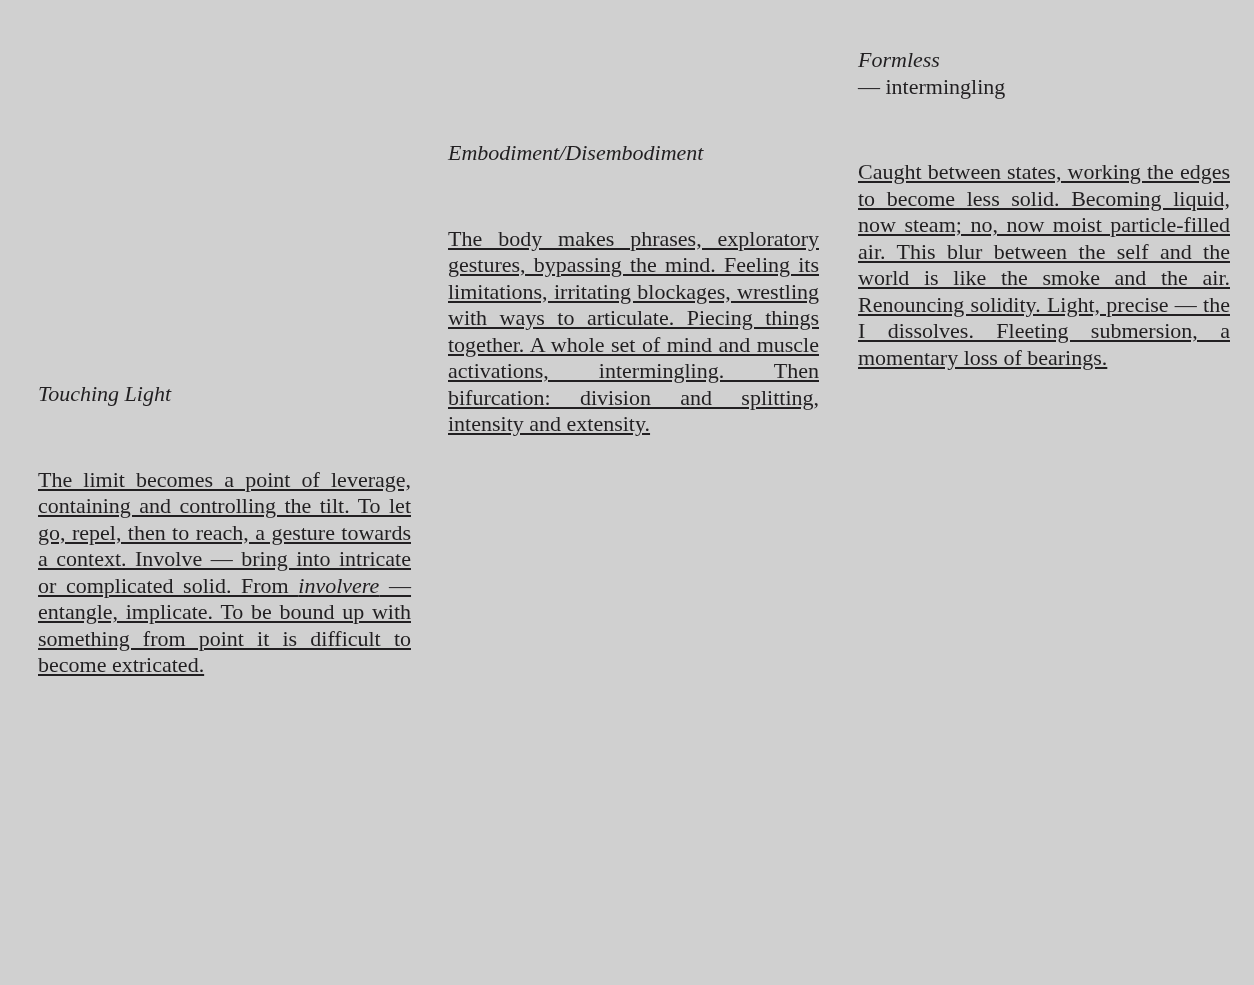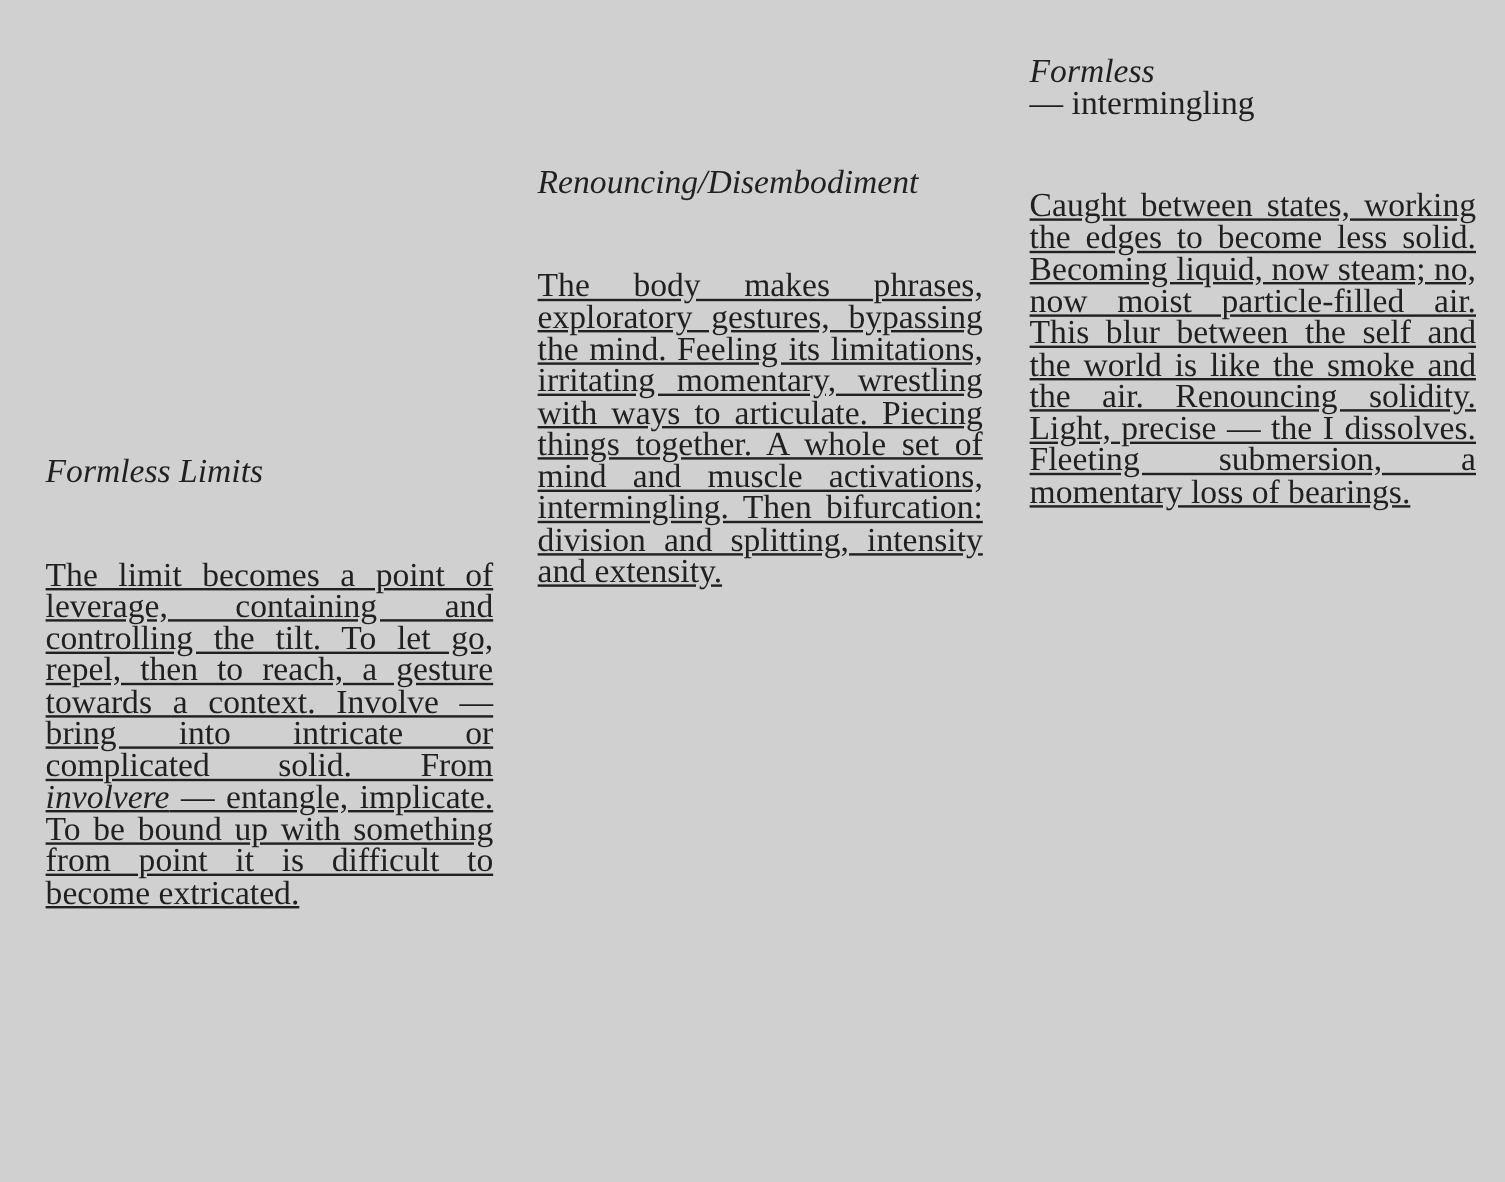--- a/index.html
+++ b/index.html
@@ -10,21 +10,21 @@
     width: 1254px;
     height: 985px;
     position: relative;
     overflow: hidden;
     font-family: "Liberation Serif", "DejaVu Serif", serif;
     background: #d0d0d0;
     color: #211f21;
   }
   .column {
     position: absolute;
-    font-size: 28px;
+    font-size: 22px;
     line-height: 26.5px;
   }
   #col-left   { left: 38px;  top: 381px; width: 373px; }
   #col-mid    { left: 448px; top: 140px; width: 371px; }
   #col-right  { left: 858px; top: 47px;  width: 372px; }
 
   .section-title {
     font-style: italic;
   }
   .section-subtitle {
@@ -37,26 +37,26 @@
     text-decoration: underline;
   }
   .section-paragraph .italic {
     font-style: italic;
   }
 </style>
 </head>
 <body style="background: rgb(208, 208, 208); color: rgb(33, 31, 33);">
 
 <section class="column" id="col-left">
-  <div class="section-title">Formless Limits</div>
+  <div class="section-title">Touching Light</div>
   <p class="section-paragraph"><span>The limit becomes a point of leverage, containing and controlling the tilt. To let go, repel, then to reach, a gesture towards a context. Involve — bring into intricate or complicated solid. From </span><span class="italic">involvere</span><span> — entangle, implicate. To be bound up with something from point it is difficult to become extricated.</span></p>
 </section>
 
 <section class="column" id="col-mid">
-  <div class="section-title">Renouncing/Disembodiment</div>
-  <p class="section-paragraph"><span>The body makes phrases, exploratory gestures, bypassing the mind. Feeling its limitations, irritating momentary, wrestling with ways to articulate. Piecing things together. A whole set of mind and muscle activations, intermingling. Then bifurcation: division and splitting, intensity and extensity.</span></p>
+  <div class="section-title">Embodiment/Disembodiment</div>
+  <p class="section-paragraph"><span>The body makes phrases, exploratory gestures, bypassing the mind. Feeling its limitations, irritating blockages, wrestling with ways to articulate. Piecing things together. A whole set of mind and muscle activations, intermingling. Then bifurcation: division and splitting, intensity and extensity.</span></p>
 </section>
 
 <section class="column" id="col-right">
   <div class="section-title">Formless</div>
   <div class="section-subtitle">— intermingling</div>
   <p class="section-paragraph"><span>Caught between states, working the edges to become less solid. Becoming liquid, now steam; no, now moist particle-filled air. This blur between the self and the world is like the smoke and the air. Renouncing solidity. Light, precise — the I dissolves. Fleeting submersion, a momentary loss of bearings.</span></p>
 </section>
 
 </body></html>

